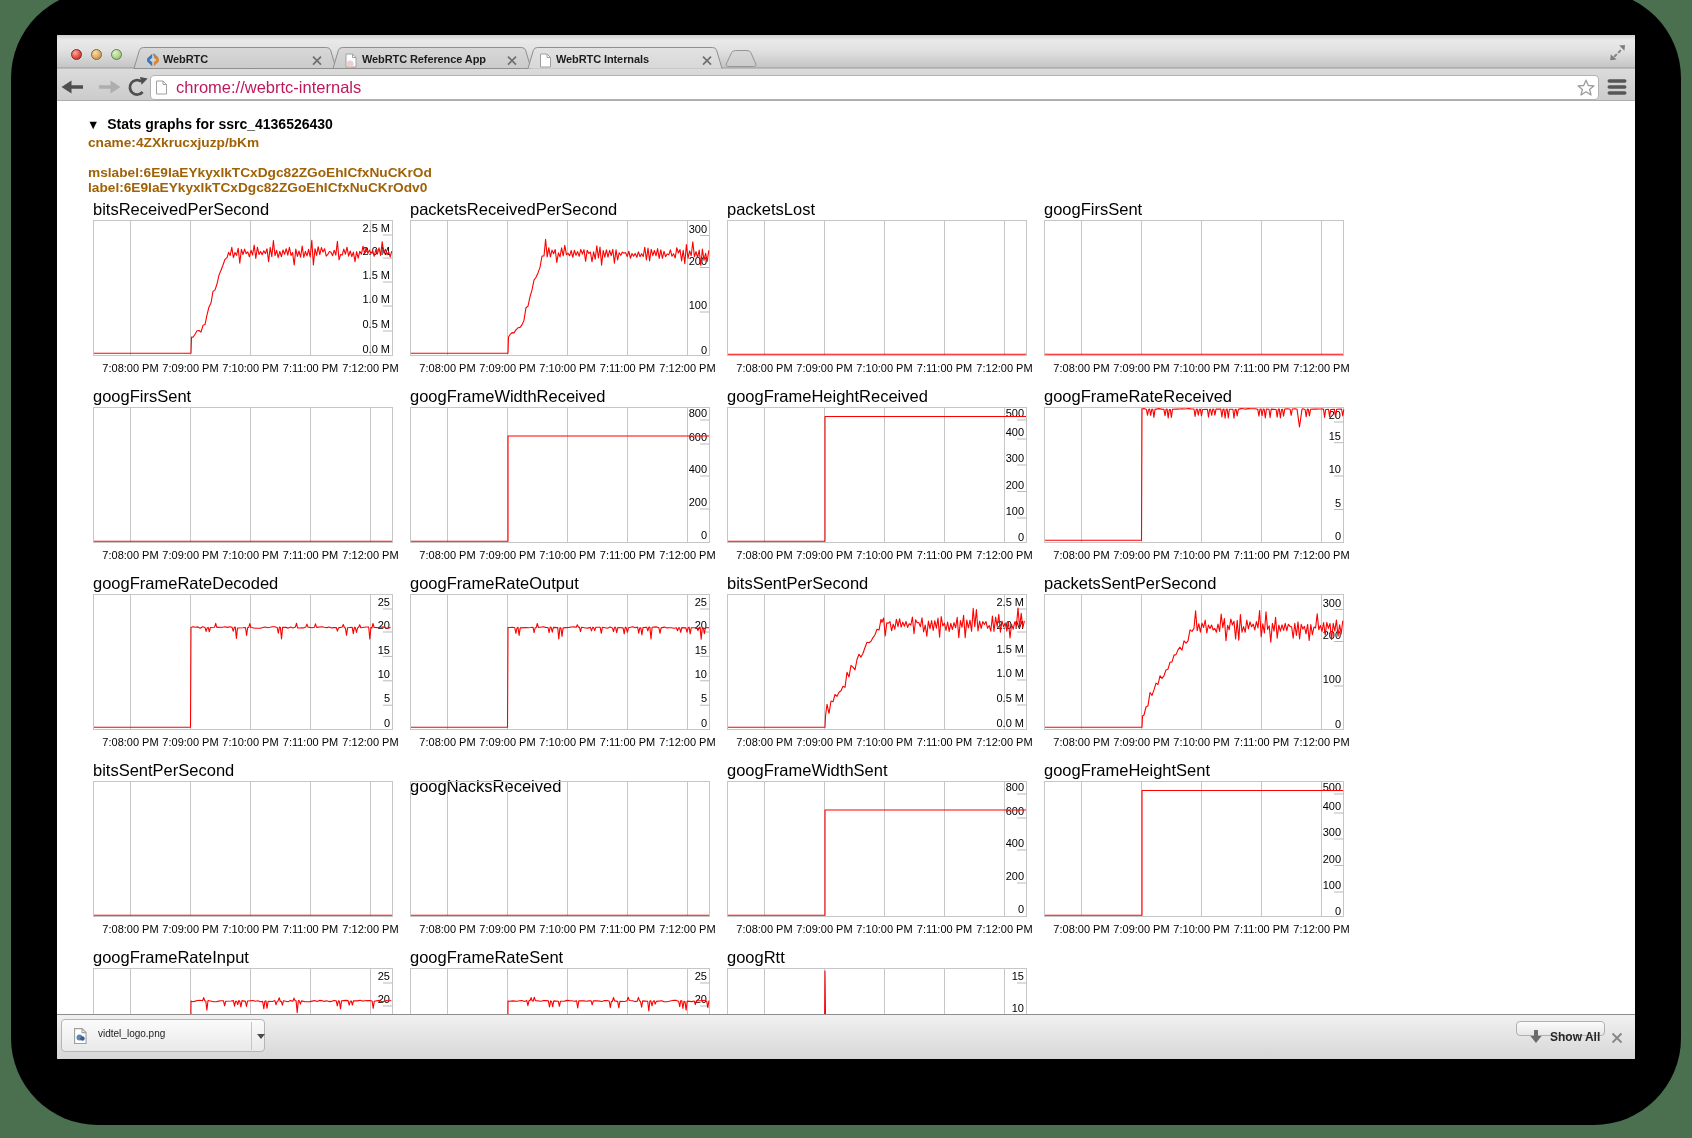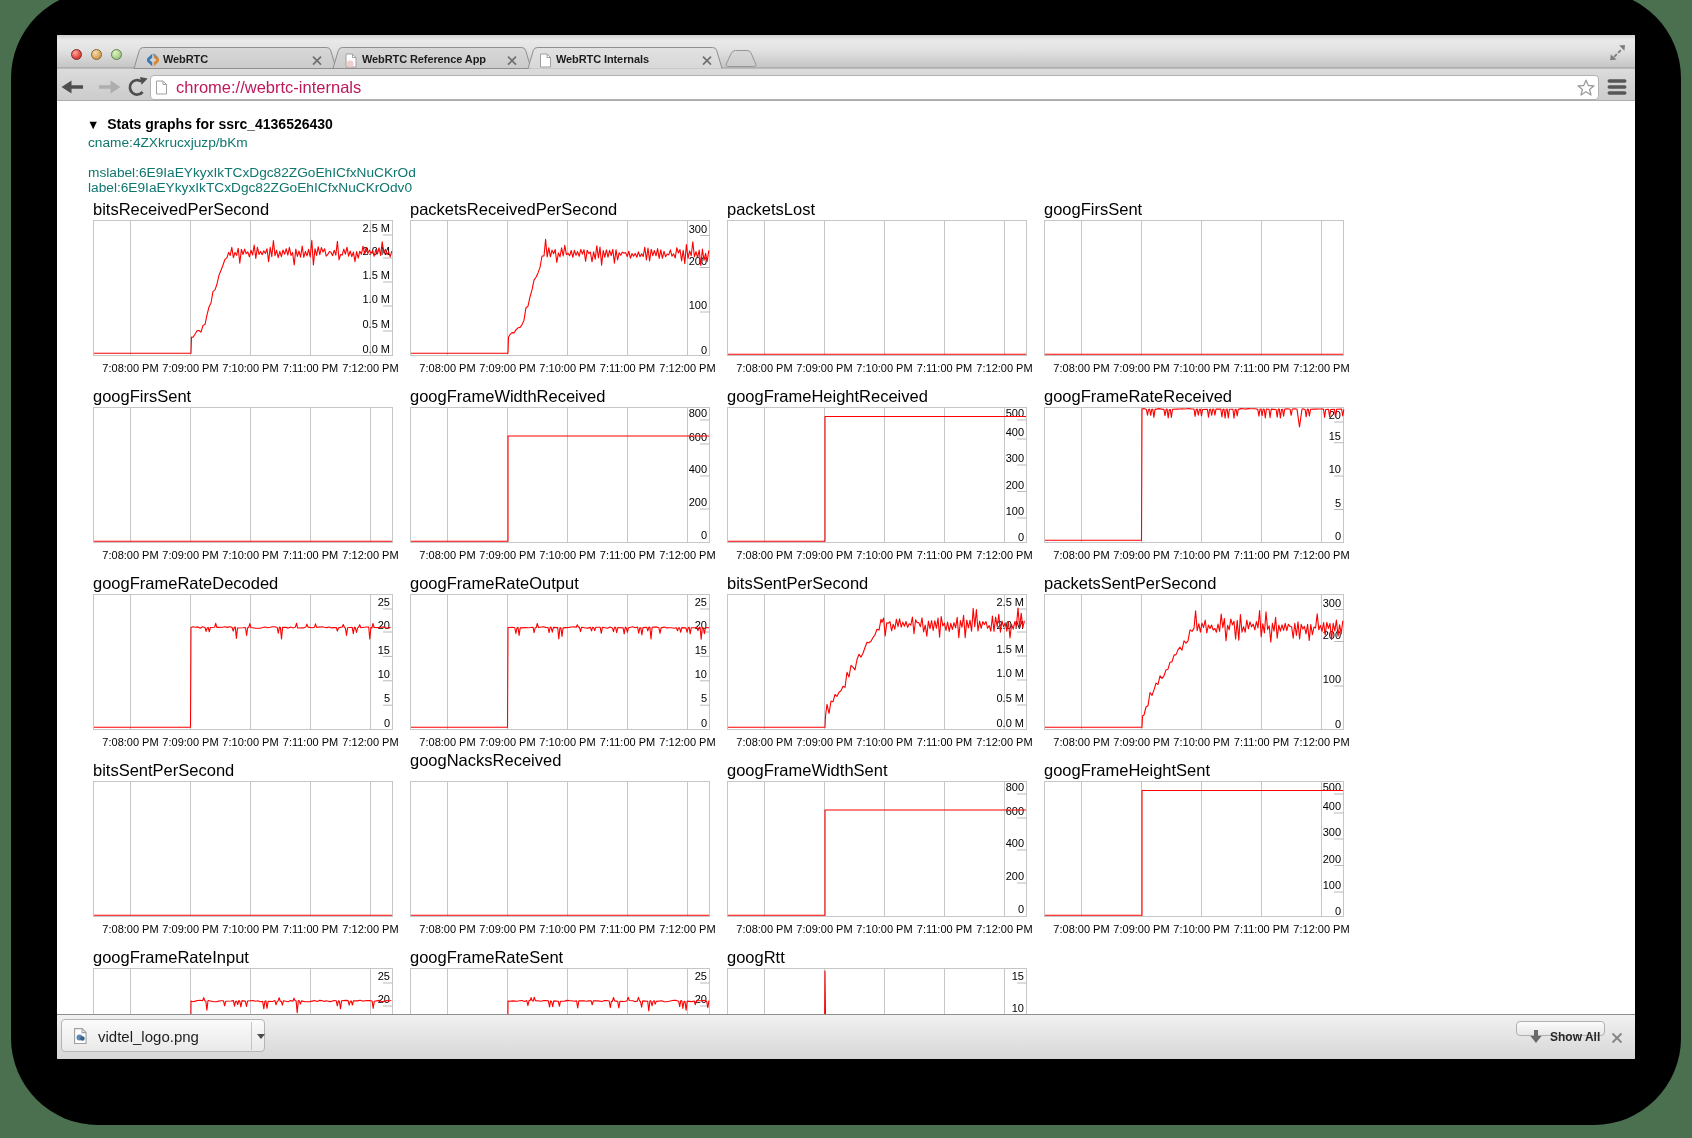--- a/index.html
+++ b/index.html
@@ -10,27 +10,27 @@
 #chromesvg,#iconsvg { position:absolute; left:0; top:0; }
 .light { position:absolute; top:14px; width:11px; height:11px; border-radius:50%; }
 #l1 { left:13.5px; background:radial-gradient(circle at 35% 30%, #ffa99f, #e0443a 62%, #a32a22); border:1px solid #7e2a24; }
 #l2 { left:33.5px; background:radial-gradient(circle at 35% 30%, #f5ddb0, #d9a45c 62%, #ad7a33); border:1px solid #8e6527; }
 #l3 { left:53.5px; background:radial-gradient(circle at 35% 30%, #ddf2c8, #a8d088 62%, #7da35c); border:1px solid #66814b; }
 .tabt { position:absolute; top:17.5px; font-size:11px; font-weight:700; color:#1c1c1c; letter-spacing:-0.1px; }
 #omni { position:absolute; left:93px; top:39.5px; width:1449px; height:25px; background:#fff; border:1px solid #b2b2b2; border-radius:4px; }
 #url { position:absolute; left:119px; top:40px; font-size:16.5px; color:#be185d; line-height:24px; }
 #hdr { position:absolute; left:30px; top:81px; font-size:14px; font-weight:700; color:#000; }
 #tri { font-size:12.5px; position:relative; top:-0.5px; }
-.gl { position:absolute; left:31px; font-size:13.7px; color:#0f766e; }
+.gl { position:absolute; left:31px; font-size:13.7px; color:#a16207;font-weight:bold; }
 .ct { position:absolute; font-size:16.5px; color:#000; white-space:nowrap; }
 .chart { position:absolute; }
 .al { font-family:"Liberation Sans",sans-serif; font-size:11px; fill:#000; }
 #dlbar { position:absolute; left:0; bottom:0; width:100%; height:45px; background:linear-gradient(#f1f1f1,#d7d7d7); border-top:1px solid #8e8e8e; }
 #dlitem { position:absolute; left:4px; top:4px; width:204px; height:33px; border:1px solid #b5b5b5; border-radius:4px; background:linear-gradient(#fbfbfb,#e9e9e9); }
-#dltext { position:absolute; left:36px; top:8px; font-size:15px; color:#1e1e1e; }
+#dltext { position:absolute; left:36px; top:8px; font-size:10px; color:#1e1e1e; }
 #dlsep { position:absolute; left:189px; top:2px; height:28px; width:1px; background:#c4c4c4; }
 #dlcaret { position:absolute; left:195px; top:14px; width:0; height:0; border-left:4.5px solid transparent; border-right:4.5px solid transparent; border-top:5.5px solid #4a4a4a; }
 #showall { position:absolute; left:1459px; top:6px; width:89px; height:15px; border:1px solid #b0b0b0; border-radius:4px; background:linear-gradient(#fbfbfb,#e7e7e7); }
 #satext { position:absolute; left:33px; top:8px; font-size:12px; font-weight:700; color:#272727; }
 #dlclose { position:absolute; left:1553px; top:16px; }
 </style></head>
 <body>
 <div id="shadow"></div>
 <div id="win">
   <div id="titlebar"></div>
@@ -395,21 +395,21 @@
       <line x1="157.5" y1="1" x2="157.5" y2="135" stroke="#c6c6c6" stroke-width="1"></line>
       <line x1="217.5" y1="1" x2="217.5" y2="135" stroke="#c6c6c6" stroke-width="1"></line>
       <line x1="277.5" y1="1" x2="277.5" y2="135" stroke="#c6c6c6" stroke-width="1"></line>
       <text x="37.5" y="151.5" text-anchor="middle" class="al">7:08:00 PM</text>
       <text x="97.5" y="151.5" text-anchor="middle" class="al">7:09:00 PM</text>
       <text x="157.5" y="151.5" text-anchor="middle" class="al">7:10:00 PM</text>
       <text x="217.5" y="151.5" text-anchor="middle" class="al">7:11:00 PM</text>
       <text x="277.5" y="151.5" text-anchor="middle" class="al">7:12:00 PM</text>
       <polyline points="1.0,134.3 299.0,134.3" fill="none" stroke="#ff0000" stroke-width="1.1" stroke-linejoin="round"></polyline>
     </svg>
-<div class="ct" style="left:353px;top:716px">googNacksReceived</div>
+<div class="ct" style="left:353px;top:742px">googNacksReceived</div>
 <svg class="chart" style="left:353px;top:746px" width="316" height="158" viewBox="0 0 316 158">
       <rect x="0.5" y="0.5" width="299" height="135" fill="none" stroke="#c6c6c6" stroke-width="1"></rect>
       <line x1="37.5" y1="1" x2="37.5" y2="135" stroke="#c6c6c6" stroke-width="1"></line>
       <line x1="97.5" y1="1" x2="97.5" y2="135" stroke="#c6c6c6" stroke-width="1"></line>
       <line x1="157.5" y1="1" x2="157.5" y2="135" stroke="#c6c6c6" stroke-width="1"></line>
       <line x1="217.5" y1="1" x2="217.5" y2="135" stroke="#c6c6c6" stroke-width="1"></line>
       <line x1="277.5" y1="1" x2="277.5" y2="135" stroke="#c6c6c6" stroke-width="1"></line>
       <text x="37.5" y="151.5" text-anchor="middle" class="al">7:08:00 PM</text>
       <text x="97.5" y="151.5" text-anchor="middle" class="al">7:09:00 PM</text>
       <text x="157.5" y="151.5" text-anchor="middle" class="al">7:10:00 PM</text>

